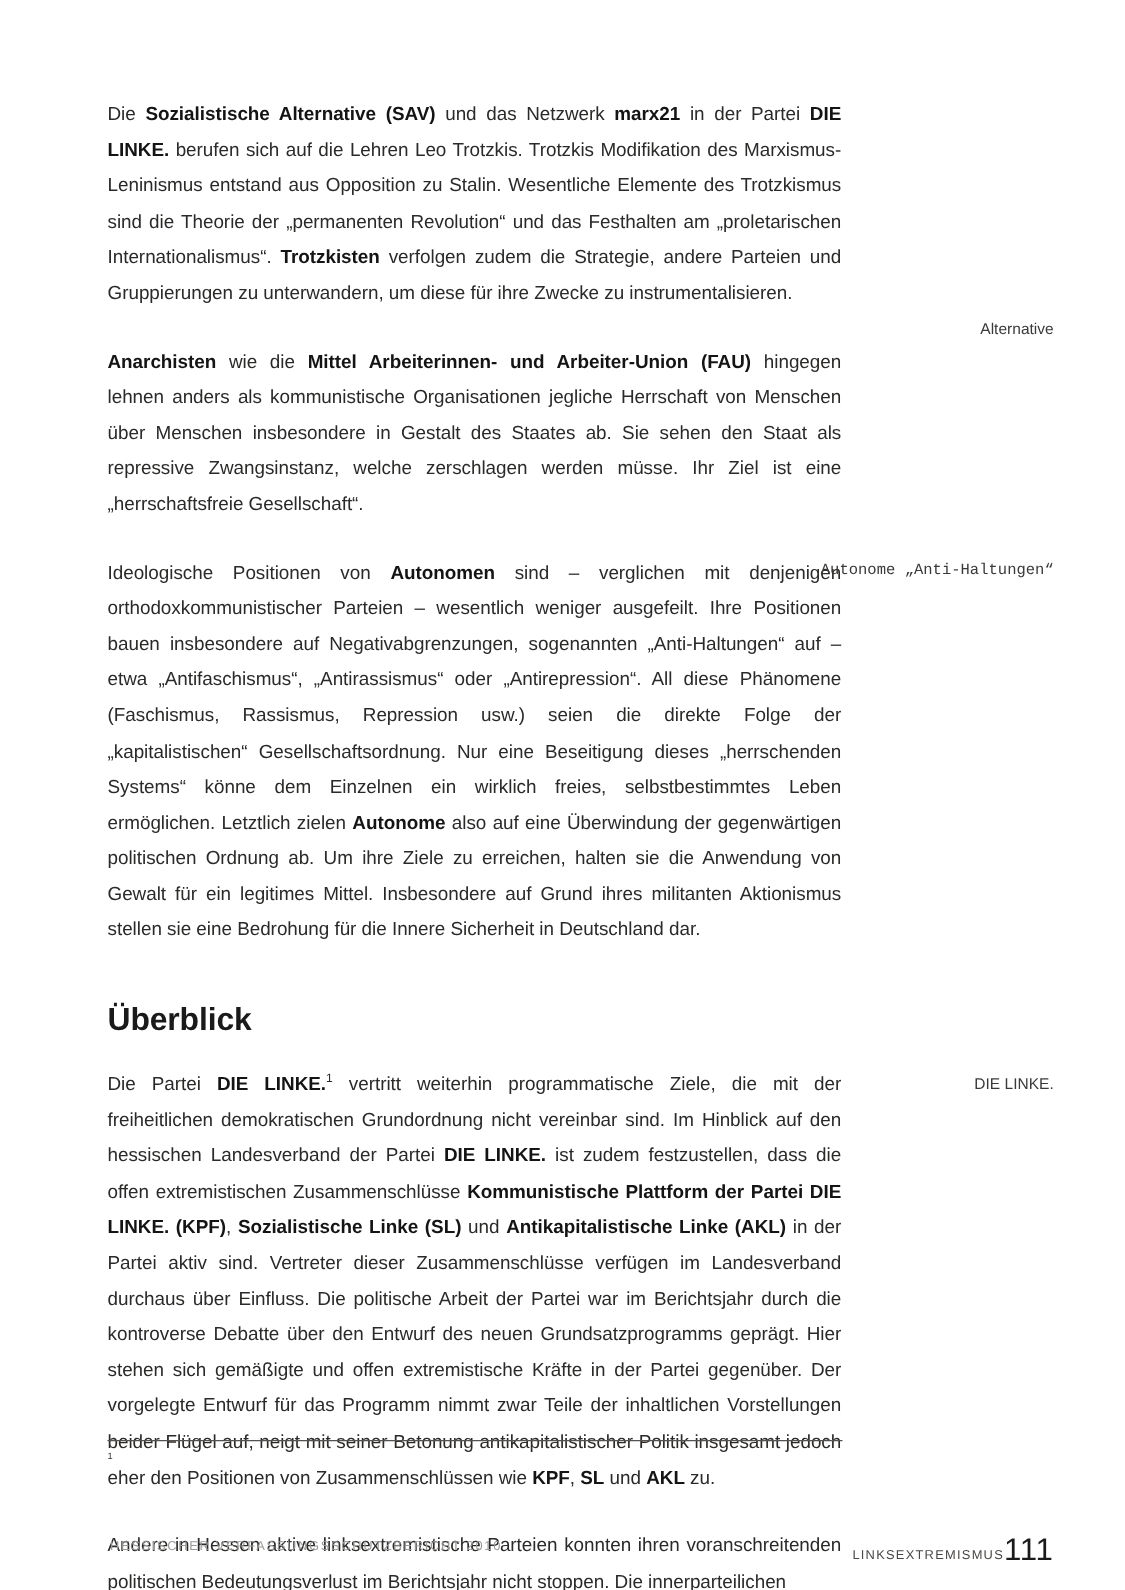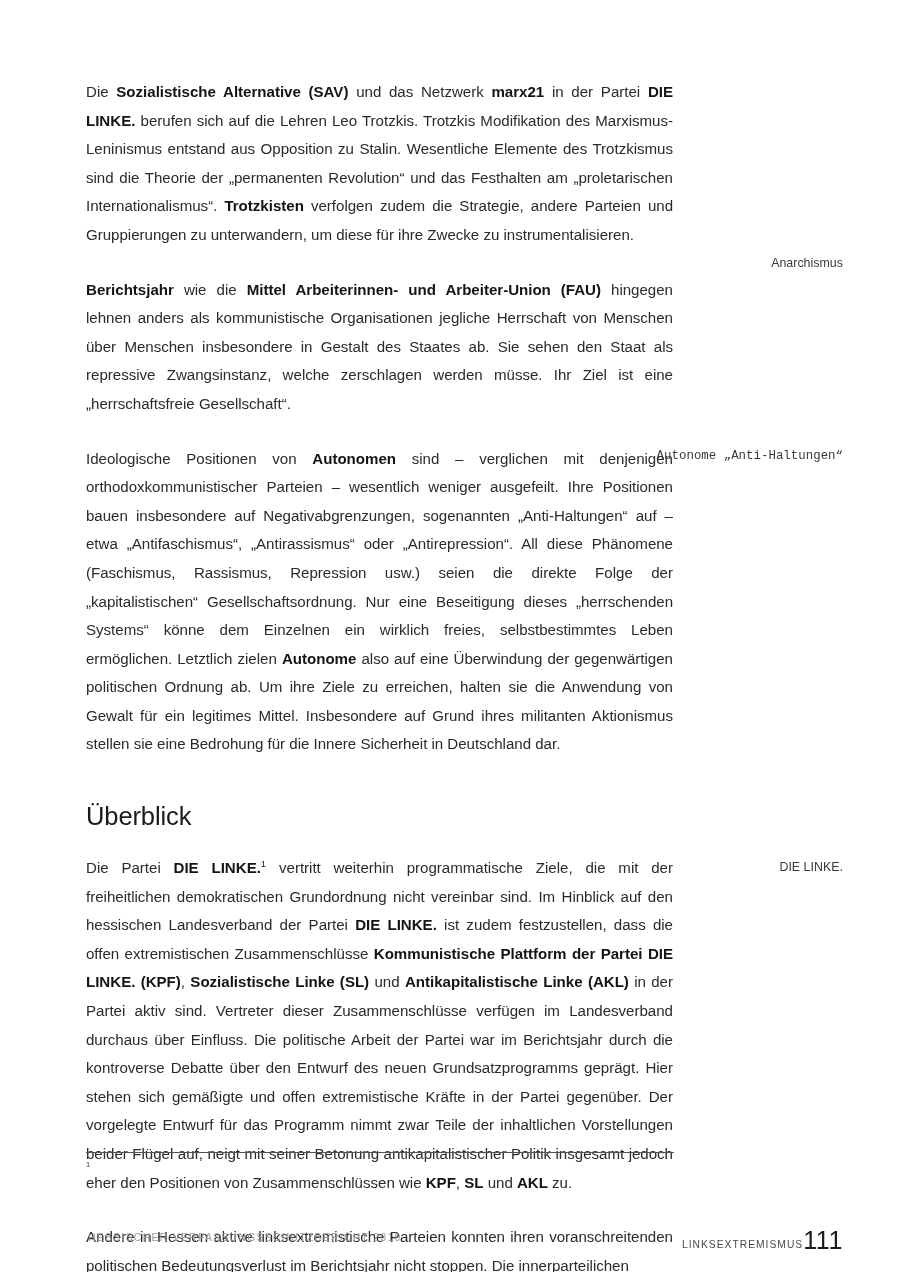--- a/index.html
+++ b/index.html
@@ -56,21 +56,21 @@
     line-height: 0;
     font-weight: 400;
   }
 
   
   h2.heading {
     margin: 0 0 22px 0;
     padding-top: 16px;
     font-size: 25.5px;
     line-height: 31px;
-    font-weight: 400;
+    font-weight: 700;
     color: #1a1a1a;
     letter-spacing: -0.1px;
   }
 
   
   .marginnote {
     position: absolute;
     width: 230px;
     left: 613px;
     text-align: right;
@@ -155,33 +155,33 @@
 </style>
 </head>
 <body>
 
 <div class="page">
 
   <div class="content">
 
     <p class="para">Die <b>Sozialistische Alternative (SAV)</b> und das Netzwerk <b>marx21</b> in der Partei <b>DIE LINKE.</b> berufen sich auf die Lehren Leo Trotzkis. Trotzkis Modifikation des Marxismus-Leninismus entstand aus Opposition zu Stalin. Wesentliche Elemente des Trotzkismus sind die Theorie der „permanenten Revolution“ und das Festhalten am „proletarischen Internationalismus“. <b>Trotzkisten</b> verfolgen zudem die Strategie, andere Parteien und Gruppierungen zu unterwandern, um diese für ihre Zwecke zu instrumentalisieren.</p>
 
-    <p class="para"><b>Berichtsjahr</b> wie die <b>Mittel Arbeiterinnen- und Arbeiter-Union (FAU)</b> hingegen lehnen anders als kommunistische Organisationen jegliche Herrschaft von Menschen über Menschen insbesondere in Gestalt des Staates ab. Sie sehen den Staat als repressive Zwangsinstanz, welche zerschlagen werden müsse. Ihr Ziel ist eine „herrschaftsfreie Gesellschaft“.</p>
+    <p class="para"><b>Anarchisten</b> wie die <b>Mittel Arbeiterinnen- und Arbeiter-Union (FAU)</b> hingegen lehnen anders als kommunistische Organisationen jegliche Herrschaft von Menschen über Menschen insbesondere in Gestalt des Staates ab. Sie sehen den Staat als repressive Zwangsinstanz, welche zerschlagen werden müsse. Ihr Ziel ist eine „herrschaftsfreie Gesellschaft“.</p>
 
     <p class="para">Ideologische Positionen von <b>Autonomen</b> sind – verglichen mit denjenigen orthodoxkommunistischer Parteien – wesentlich weniger ausgefeilt. Ihre Positionen bauen insbesondere auf Negativabgrenzungen, sogenannten „Anti-Haltungen“ auf – etwa „Antifaschismus“, „Antirassismus“ oder „Antirepression“. All diese Phänomene (Faschismus, Rassismus, Repression usw.) seien die direkte Folge der „kapitalistischen“ Gesellschaftsordnung. Nur eine Beseitigung dieses „herrschenden Systems“ könne dem Einzelnen ein wirklich freies, selbstbestimmtes Leben ermöglichen. Letztlich zielen <b>Autonome</b> also auf eine Überwindung der gegenwärtigen politischen Ordnung ab. Um ihre Ziele zu erreichen, halten sie die Anwendung von Gewalt für ein legitimes Mittel. Insbesondere auf Grund ihres militanten Aktionismus stellen sie eine Bedrohung für die Innere Sicherheit in Deutschland dar.</p>
 
     <h2 class="heading">Überblick</h2>
 
     <p class="para">Die Partei <b>DIE LINKE.</b><span class="sup">1</span> vertritt weiterhin programmatische Ziele, die mit der freiheitlichen demokratischen Grundordnung nicht vereinbar sind. Im Hinblick auf den hessischen Landesverband der Partei <b>DIE LINKE.</b> ist zudem festzustellen, dass die offen extremistischen Zusammenschlüsse <b>Kommunistische Plattform der Partei DIE LINKE. (KPF)</b>, <b>Sozialistische Linke (SL)</b> und <b>Antikapitalistische Linke (AKL)</b> in der Partei aktiv sind. Vertreter dieser Zusammenschlüsse verfügen im Landesverband durchaus über Einfluss. Die politische Arbeit der Partei war im Berichtsjahr durch die kontroverse Debatte über den Entwurf des neuen Grundsatzprogramms geprägt. Hier stehen sich gemäßigte und offen extremistische Kräfte in der Partei gegenüber. Der vorgelegte Entwurf für das Programm nimmt zwar Teile der inhaltlichen Vorstellungen beider Flügel auf, neigt mit seiner Betonung antikapitalistischer Politik insgesamt jedoch eher den Positionen von Zusammenschlüssen wie <b>KPF</b>, <b>SL</b> und <b>AKL</b> zu.</p>
 
     <p class="para">Andere in Hessen aktive linksextremistische Parteien konnten ihren voranschreitenden politischen Bedeutungsverlust im Berichtsjahr nicht stoppen. Die innerparteilichen</p>
 
   </div>
 
-  <div class="marginnote mn-anarchismus">Anarchismus</div>
+  <div class="marginnote mn-anarchismus">Alternative</div>
 
   <div class="marginnote mn-autonome">Autonome „Anti-Haltungen“</div>
 
   <div class="marginnote mn-dielinke">DIE LINKE.</div>
 
   <div class="footnote-block">
     <div class="footnote-rule"></div>
     <div class="footnote">
       <span class="fn-marker">1</span>
     </div>

